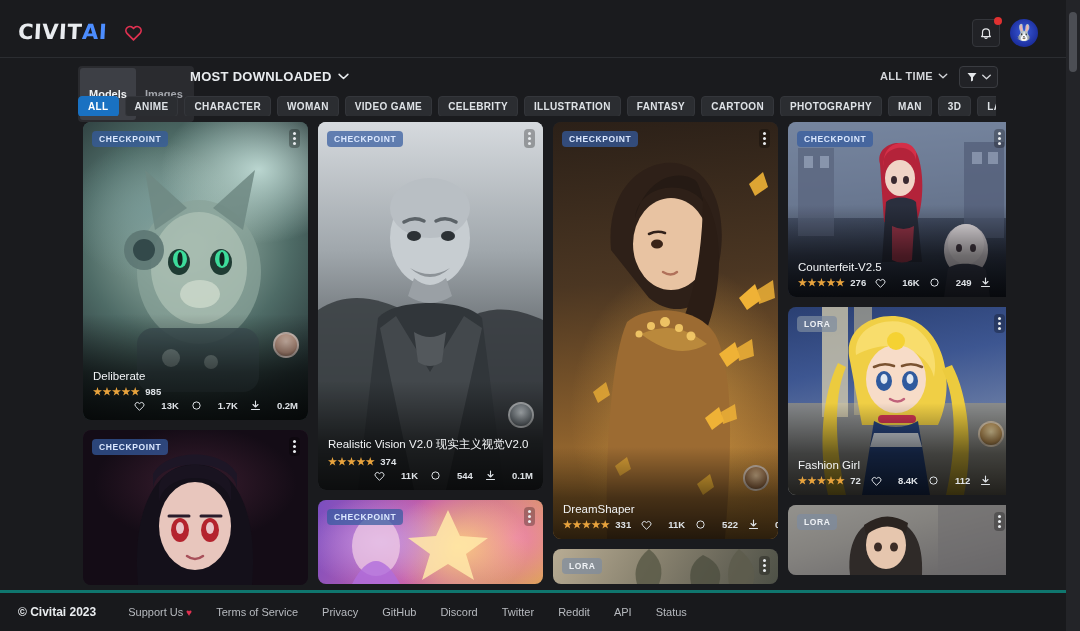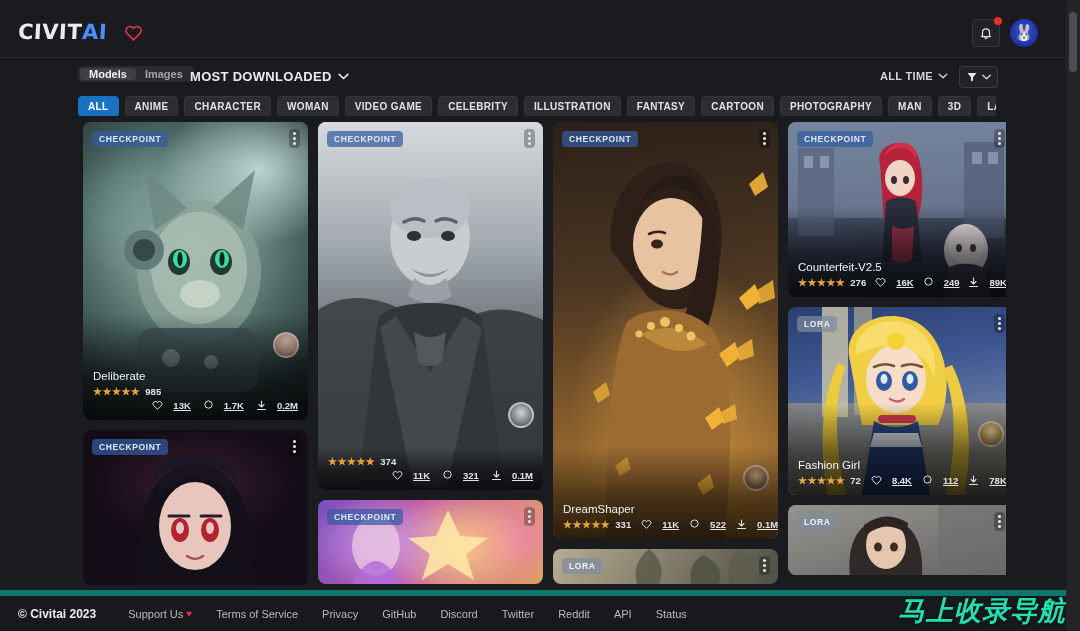--- a/index.html
+++ b/index.html
@@ -102,21 +102,21 @@
   .subbar {
     position: absolute; top: 66px; left: 0; width: 1066px; height: 28px;
   }
   .segmented {
     position: absolute; left: 78px; top: 0;
     display: flex; align-items: center;
     background: #2a2b2f; border-radius: 4px; padding: 2px;
   }
   .seg {
     font-size: 11px; font-weight: 600; color: #a2a5ab;
-    padding: 0 9px; border-radius: 3px; cursor: pointer;
+    padding: 20px 9px; border-radius: 3px; cursor: pointer;
     white-space: nowrap;
   }
   .seg.active { background: #3d3f45; color: #f1f3f5; }
   .sortsel {
     position: absolute; left: 190px; top: 3px;
     display: flex; align-items: center; gap: 6px;
     color: #e9ecef; font-size: 13px; font-weight: 700;
     letter-spacing: 0.3px; cursor: pointer;
   }
   .period {
@@ -192,27 +192,27 @@
   }
   .meta .title {
     color: #f1f3f5; font-size: 11.5px; font-weight: 400;
     margin-bottom: 4px; white-space: nowrap; overflow: hidden;
     text-overflow: ellipsis;
     margin-top: 48px;
   }
   .statline { display: flex; align-items: center; gap: 5px; color: #dee2e6; font-size: 9.5px; font-weight: 700; }
   .statline.wrap2 { justify-content: flex-end; margin-top: 3px; gap: 12px; }
   .stars { display: flex; gap: 1px; color: #e8a33d; font-size: 10px; letter-spacing: 0.5px; }
-  .stat { display: flex; align-items: flex-start; gap: 10px; text-decoration: underline; }
+  .stat { display: flex; align-items: center; gap: 16px; }
   .stat svg { display: block; }
 
   
   .footer {
     position: absolute; left: 0; bottom: 0; width: 1066px; height: 41px;
-    background: #18191c; border-top: 6px solid #0f766e;
+    background: #18191c; border-top: 3px solid #0f766e;
     display: flex; align-items: center;
     z-index: 40;
   }
   .copyright {
     margin-left: 18px; color: #e9ecef; font-size: 12px; font-weight: 700;
   }
   .flinks { margin-left: 32px; display: flex; align-items: center; gap: 24px; }
   .flink { color: #b7babf; font-size: 11px; cursor: pointer; display: flex; align-items: center; gap: 3px; }
   .watermark {
     position: absolute; right: 14px; bottom: 2px;
@@ -424,36 +424,37 @@
           </svg>
         </div>
         <div class="badge checkpoint">CHECKPOINT</div>
         <div class="dots">
             <i></i>
             <i></i>
             <i></i>
           </div>
         <div class="card-avatar" style="bottom:62px; background:radial-gradient(circle at 50% 40%, #cfd6da 0%, #6d757b 65%, #2c3134 100%);"></div>
         <div class="meta">
+          <div class="title">Realistic Vision V2.0 现实主义视觉V2.0</div>
           <div class="statline">
             <span class="stars">★★★★★</span>
             <span>374</span>
           </div>
           <div class="statline wrap2">
             <span class="stat">
               <svg width="11" height="10" viewBox="0 0 24 22" fill="none" stroke="#dee2e6" stroke-width="2.2">
                   <path d="M12 20.5 3.6 12.1a5.2 5.2 0 0 1 7.3-7.4l1.1 1 1.1-1a5.2 5.2 0 0 1 7.3 7.4Z"></path>
                 </svg>
               <span>11K</span>
             </span>
             <span class="stat">
               <svg width="11" height="10" viewBox="0 0 22 22" fill="none" stroke="#dee2e6" stroke-width="2.2">
                   <circle cx="11" cy="10" r="8"></circle>
                 </svg>
-              <span>321</span>
+              <span>544</span>
             </span>
             <span class="stat">
               <svg width="11" height="11" viewBox="0 0 22 22" fill="none" stroke="#dee2e6" stroke-width="2.2">
                   <path d="M11 2v11M6 9l5 5 5-5M3 19h16" stroke-linecap="round" stroke-linejoin="round"></path>
                 </svg>
               <span>0.1M</span>
             </span>
           </div>
         </div>
       </div>
@@ -732,18 +733,17 @@
         </div>
         <div class="flink">
           <span>API</span>
         </div>
         <div class="flink">
           <span>Status</span>
         </div>
       </div>
   </div>
 
-  <div class="watermark">马上收录导航</div>
 
   <div class="scroll-rail">
     <div class="scroll-thumb"></div>
   </div>
 </div>
 
 </body></html>

